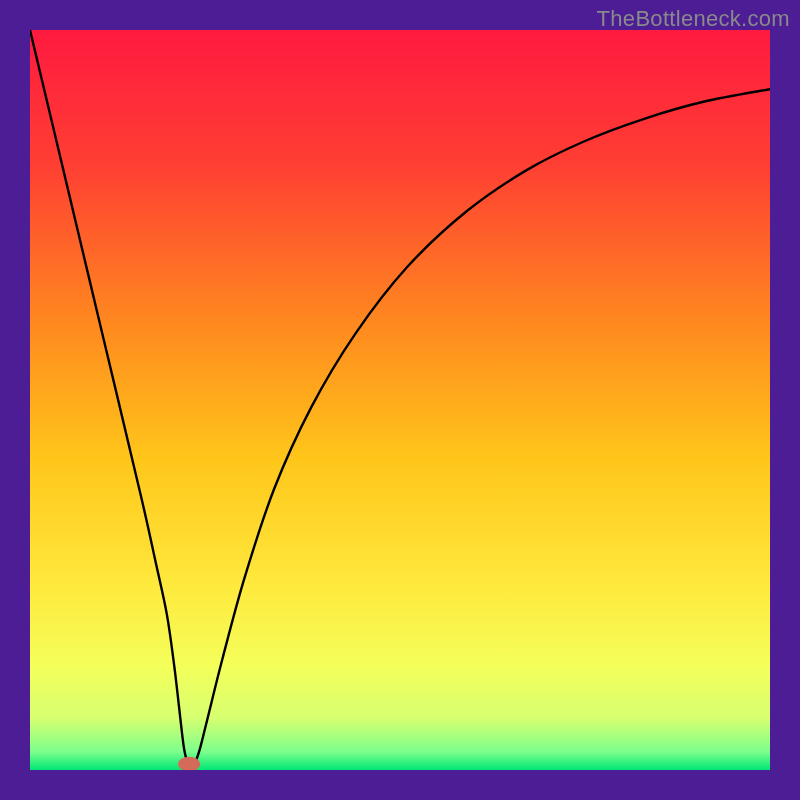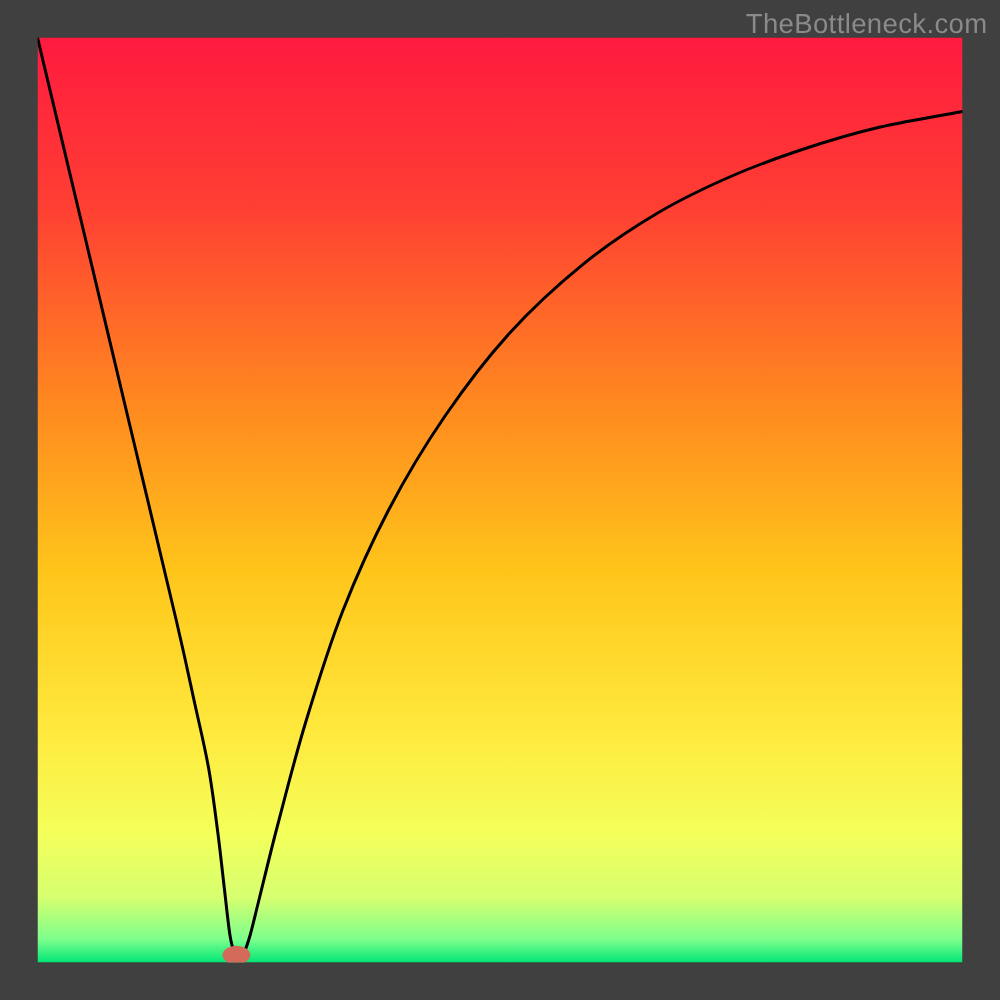--- a/index.html
+++ b/index.html
@@ -8,21 +8,21 @@
     width: 800px;
     height: 800px;
     overflow: hidden;
     background: #000;
     font-family: Arial, Helvetica, sans-serif;
   }
   .frame {
     position: relative;
     width: 800px;
     height: 800px;
-    background: #404040;
+    background: #4c1d95;
   }
   .plot {
     position: absolute;
     left: 30px;
     top: 30px;
     width: 740px;
     height: 740px;
   }
   .watermark {
     position: absolute;

